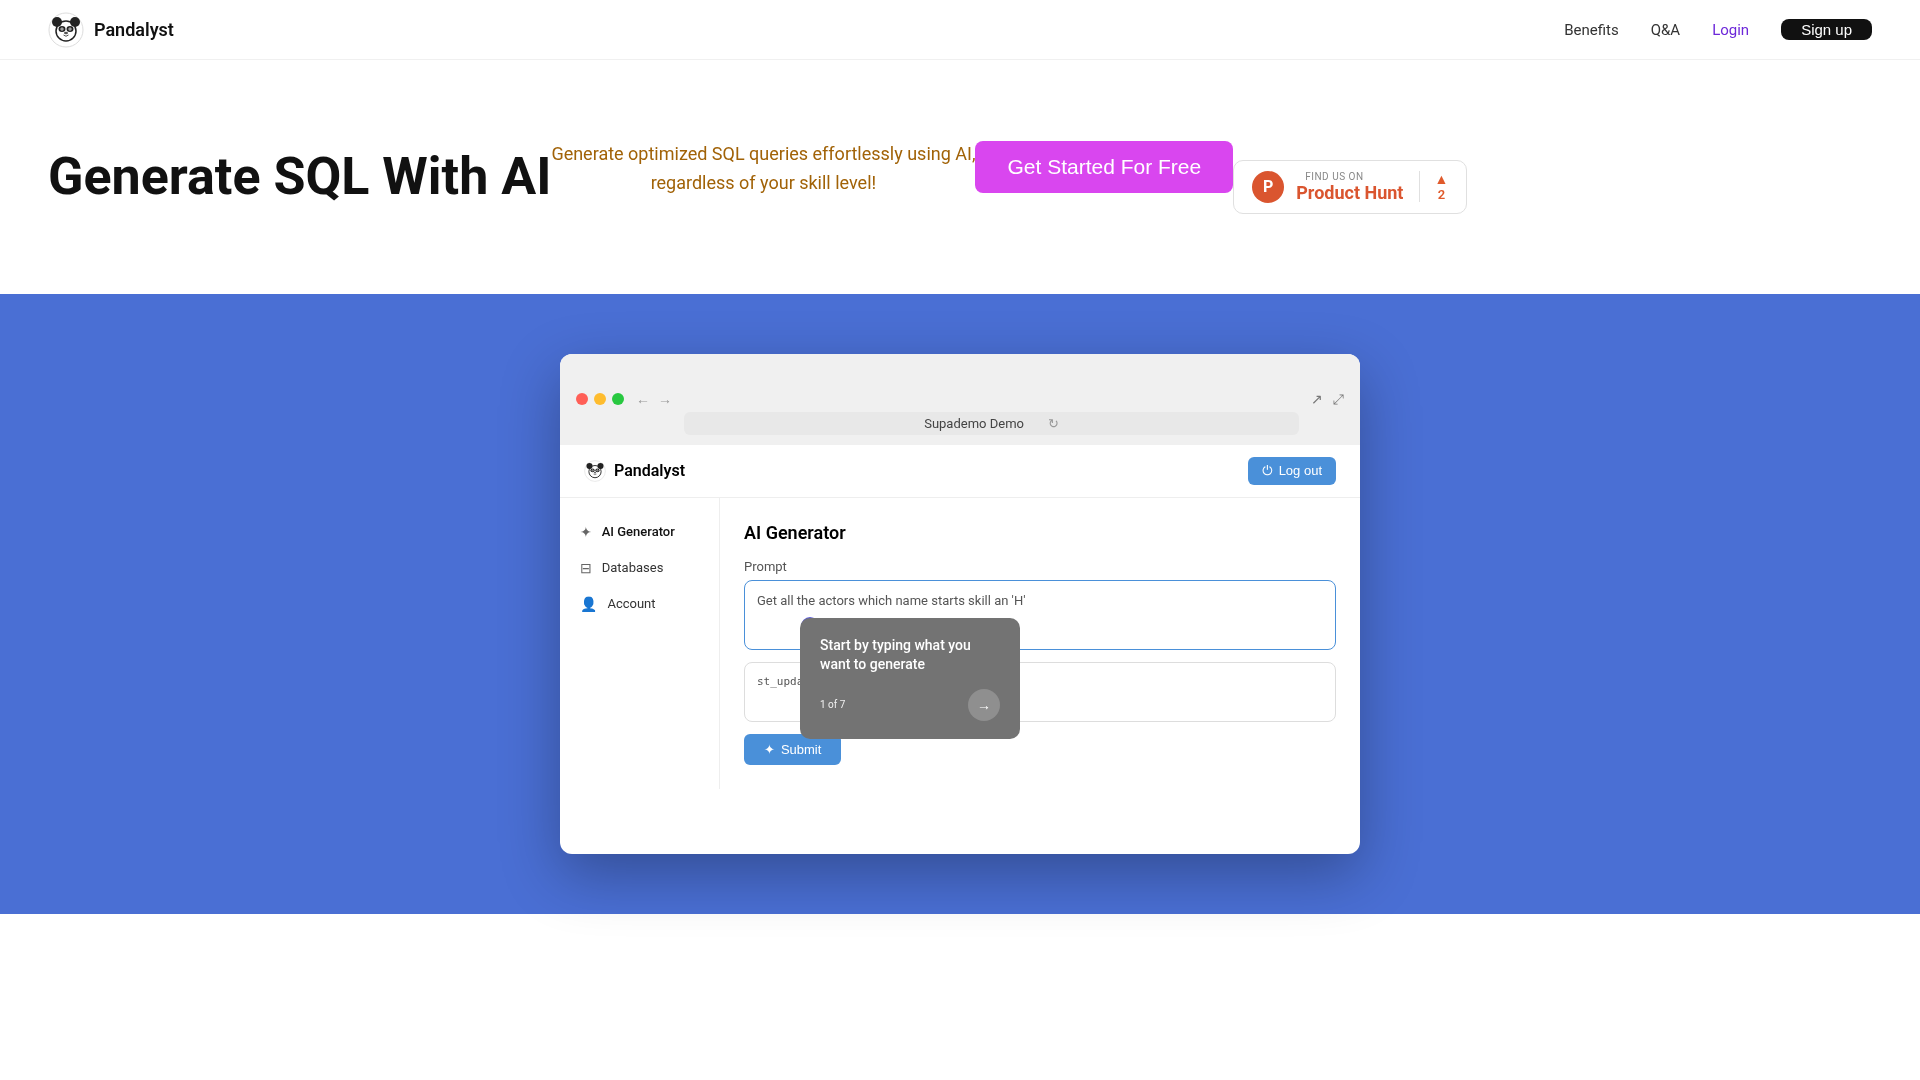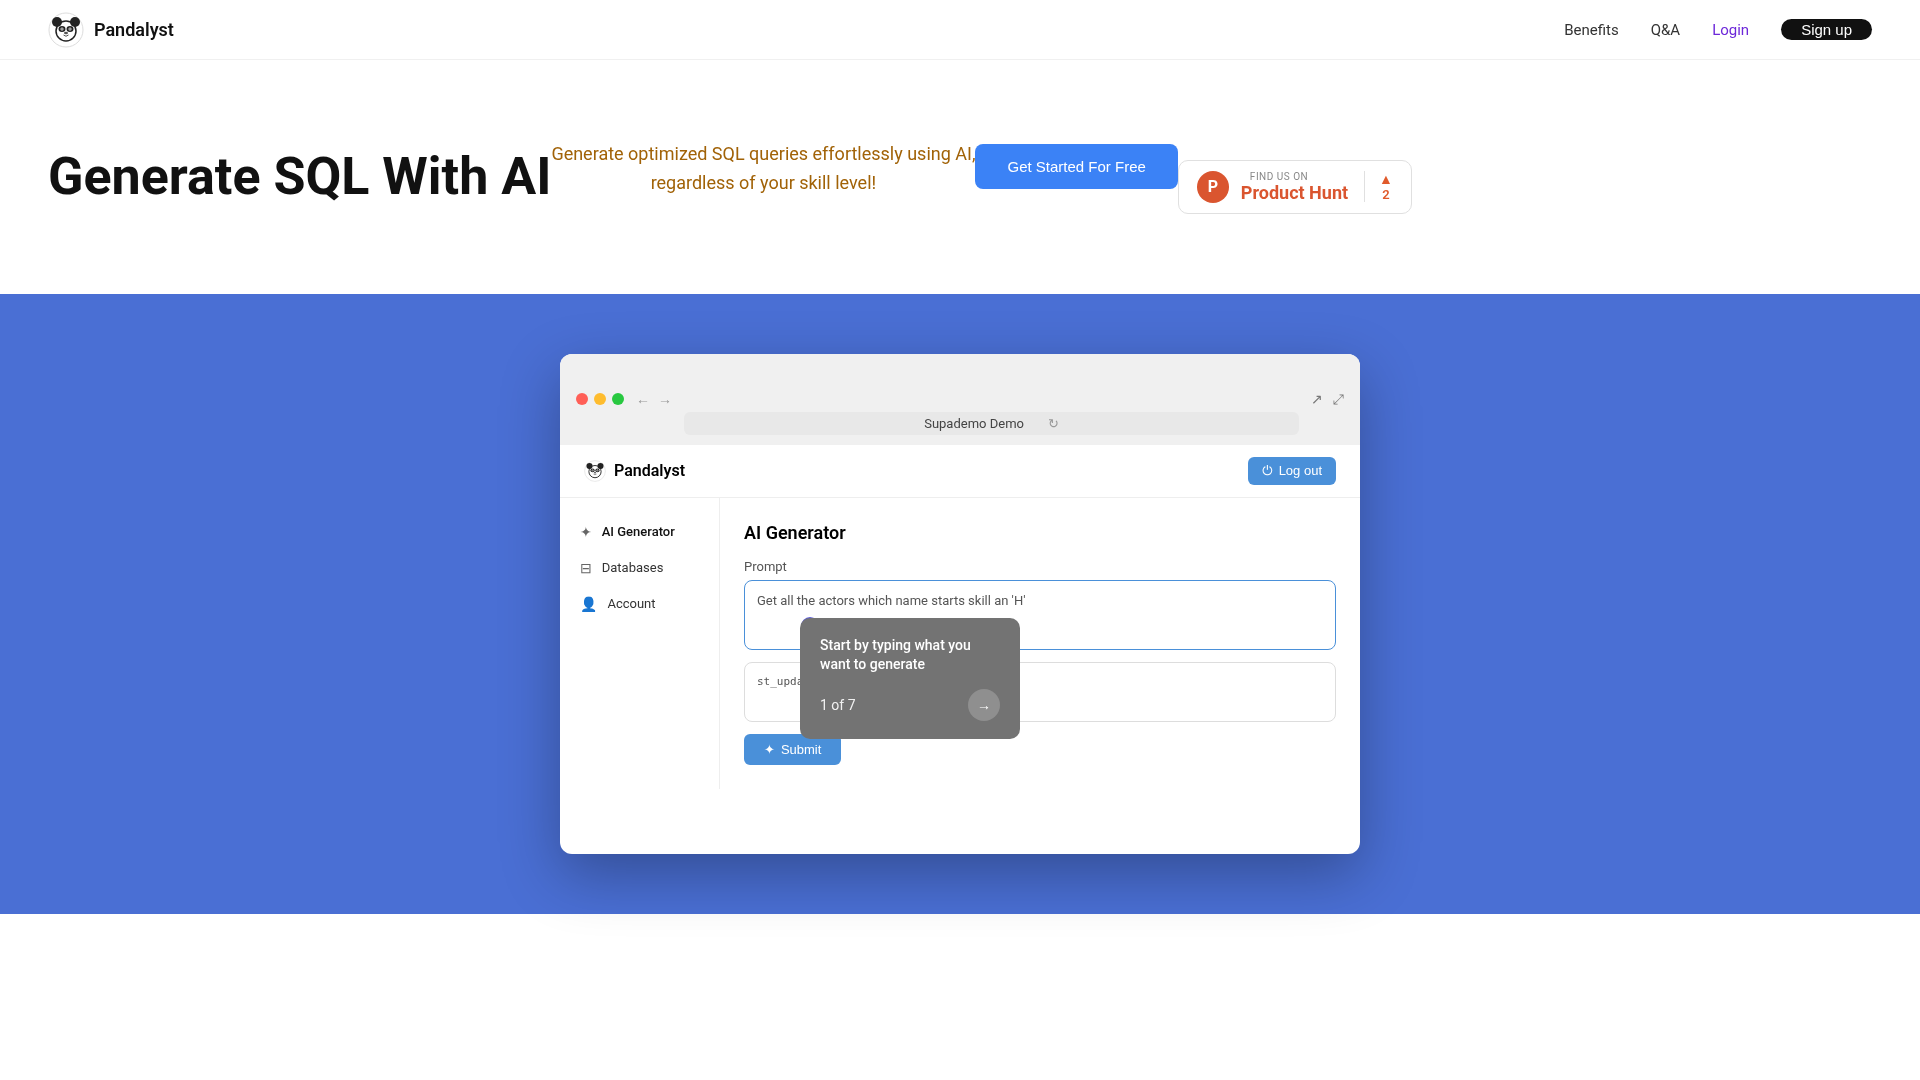--- a/index.html
+++ b/index.html
@@ -60,21 +60,21 @@
     .nav-login {
       font-size: 15px;
       color: #6d28d9;
       cursor: pointer;
     }
 
     .btn-signup {
       background: #111;
       color: #fff;
       border: none;
-      border-radius: 16px;
+      border-radius: 8px;
       padding: 2px 20px;
       font-size: 15px;
       font-weight: 500;
       cursor: pointer;
     }
 
     
     .hero {
       display: flex;
       flex-direction: row;
@@ -93,26 +93,26 @@
 
     .hero-subtitle {
       font-size: 18px;
       color: #a16207;
       text-align: center;
       line-height: 1.6;
       margin-bottom: 36px;
     }
 
     .btn-cta {
-      background: #3b82f6;
+      background: #d946ef;
       color: #fff;
       border: none;
       border-radius: 8px;
       padding: 14px 32px;
-      font-size: 15px;
+      font-size: 21px;
       font-weight: 500;
       cursor: pointer;
       margin-bottom: 40px;
     }
 
     
     .product-hunt-badge {
       display: flex;
       align-items: center;
       border: 1.5px solid #e0e0e0;
@@ -389,21 +389,21 @@
       margin-bottom: 14px;
     }
 
     .tooltip-footer {
       display: flex;
       align-items: center;
       justify-content: space-between;
     }
 
     .tooltip-step {
-      font-size: 14px;
+      font-size: 10px;
       opacity: 0.9;
     }
 
     .tooltip-next {
       width: 32px;
       height: 32px;
       background: rgba(255,255,255,0.2);
       border-radius: 50%;
       display: flex;
       align-items: center;

